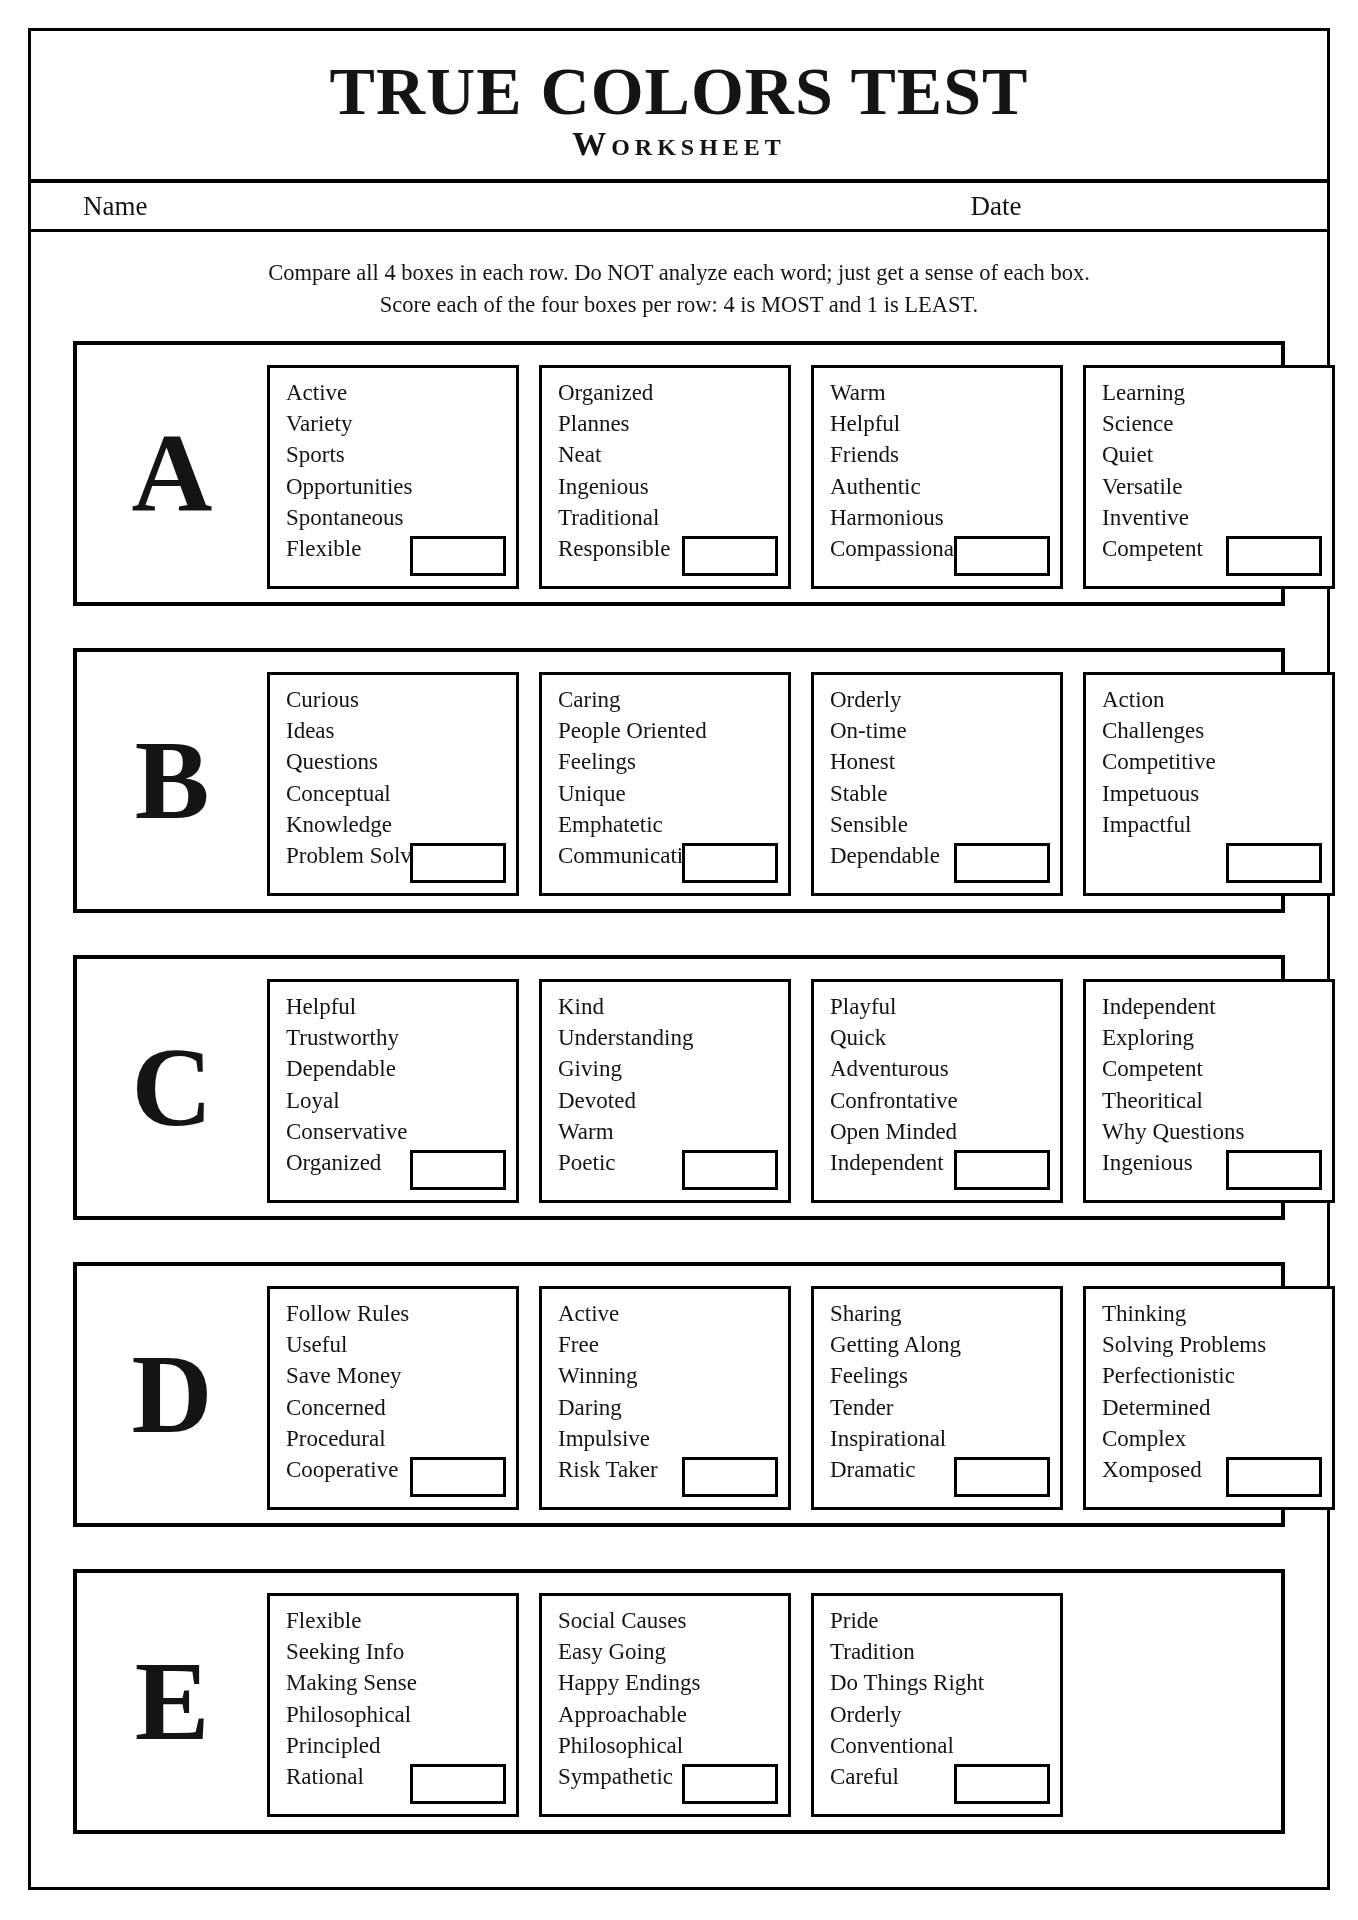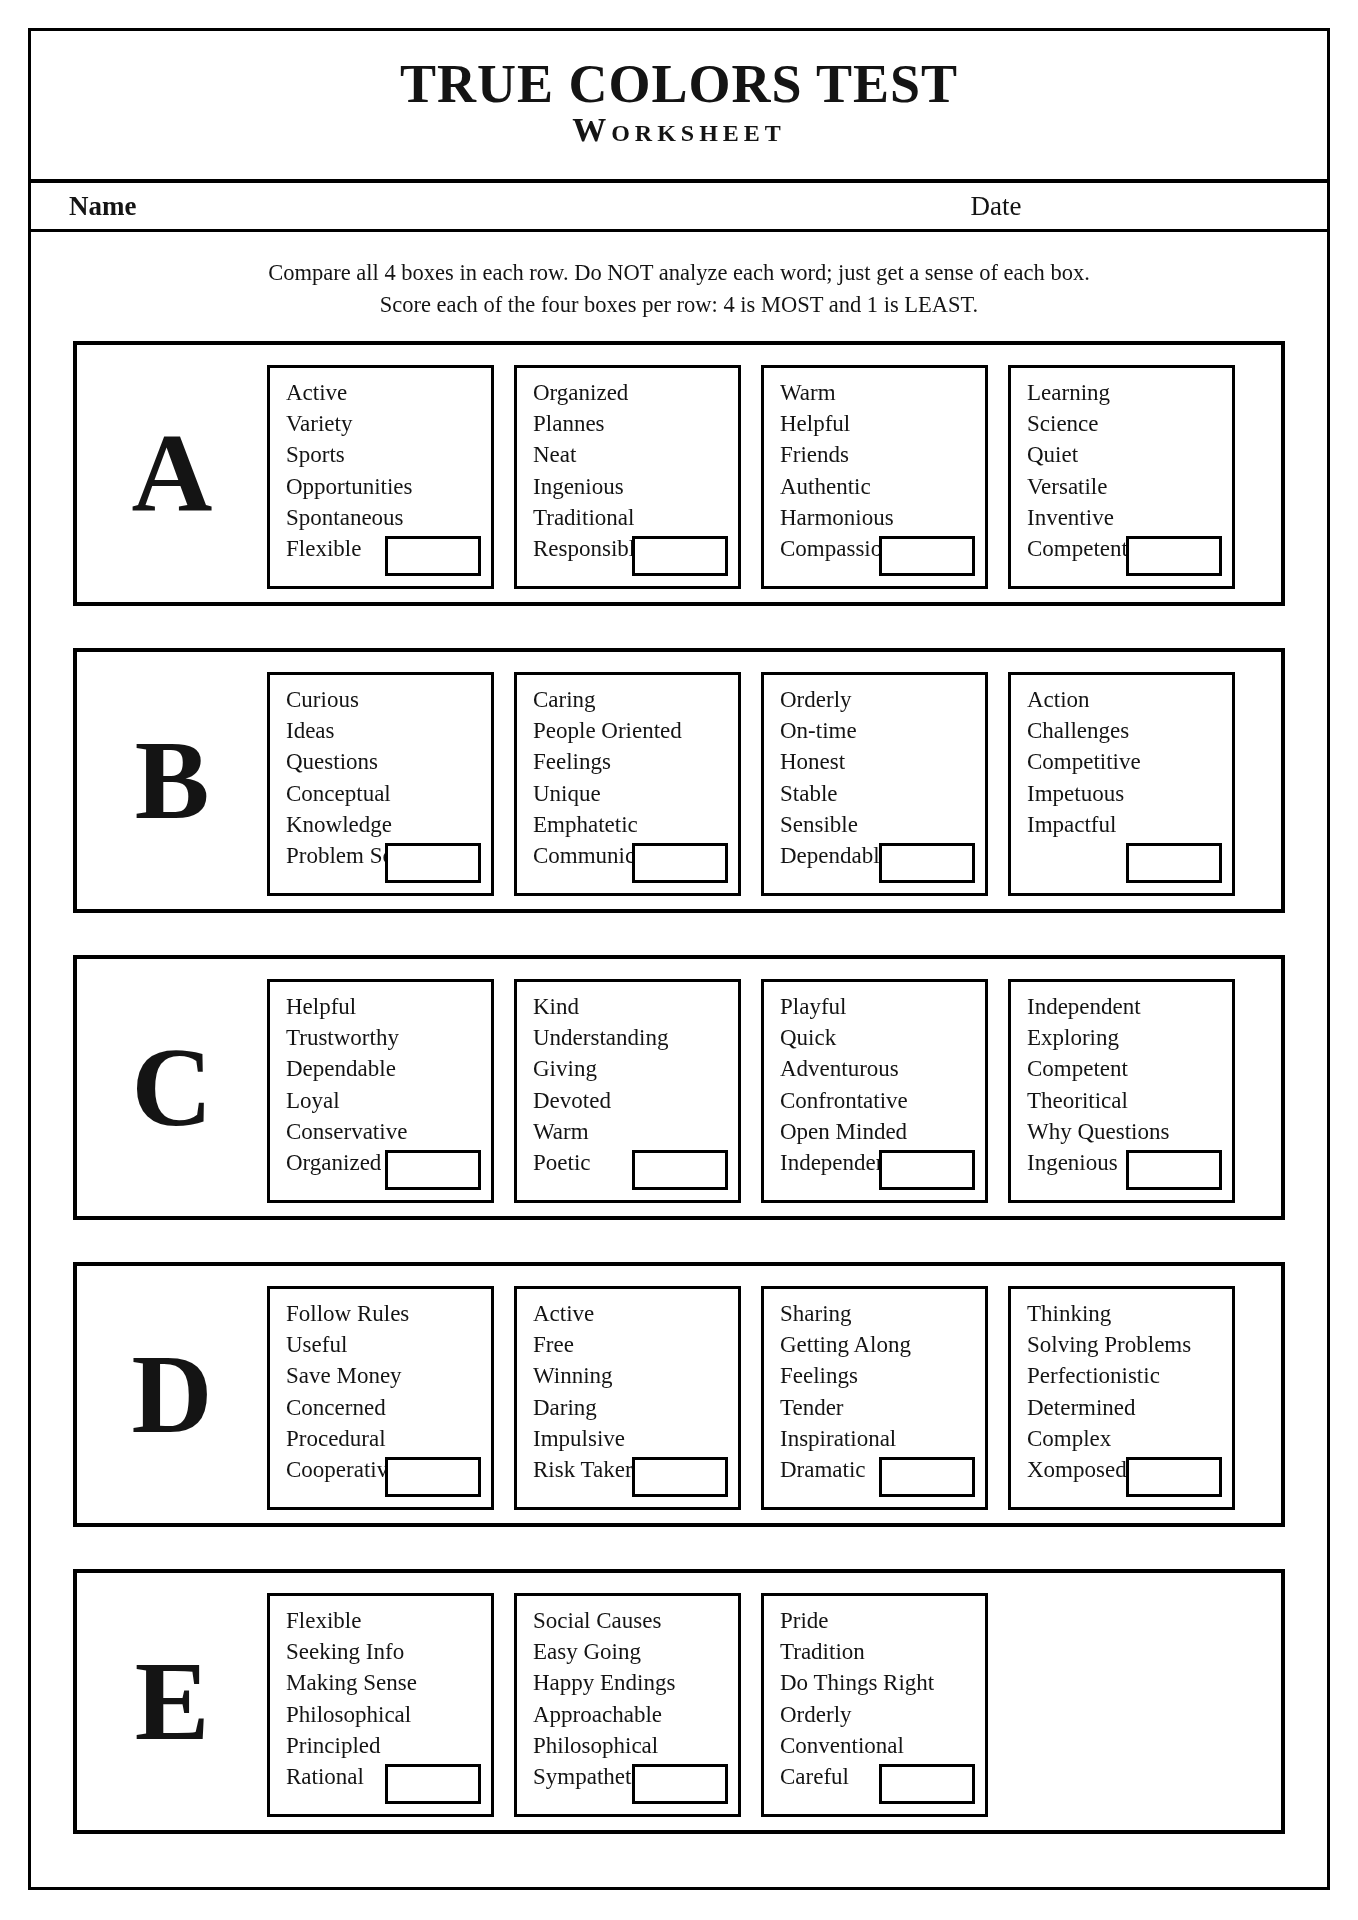--- a/index.html
+++ b/index.html
@@ -16,42 +16,42 @@
     background: #fff;
   }
   
   .title-section {
     height: 152px;
     border-bottom: 4px solid #000;
     text-align: center;
     padding-top: 26px;
   }
   .main-title {
-    font-size: 54px;
+    font-size: 68px;
     font-weight: bold;
     letter-spacing: 1px;
     line-height: 1.0;
   }
   .sub-title {
     font-size: 34px;
     font-weight: bold;
     font-variant: small-caps;
     letter-spacing: 5px;
     line-height: 1.1;
     margin-top: 0;
   }
   
   .name-date-row {
     height: 49px;
     border-bottom: 3px solid #000;
     position: relative;
     font-size: 27px;
   }
   .nd-label { position: absolute; top: 8px; }
-  .name-label { left: 38px; font-weight: bold; }
+  .name-label { left: 52px; }
   .date-label { left: 72.5%; }
   .fill-area { position: absolute; top: 0; height: 100%; }
   .name-fill { left: 130px; width: 55%; }
   .date-fill { left: 79%; right: 10px; }
   
   .instructions {
     text-align: center;
     padding-top: 25px;
     font-size: 22.5px;
     line-height: 1.42;
@@ -71,21 +71,21 @@
     flex: 0 0 190px;
     display: flex;
     align-items: center;
     justify-content: center;
     font-size: 112px;
     font-weight: bold;
     line-height: 1;
   }
   .boxes { display: flex; gap: 20px; padding-top: 20px; }
   .word-box {
-    width: 227px;
+    width: 252px;
     height: 224px;
     border: 3px solid #000;
     position: relative;
     padding: 9px 10px 17px 16px;
     font-size: 23px;
     line-height: 1.36;
     background: #fff;
   }
   .word-line { white-space: nowrap; }
   .score-box {

